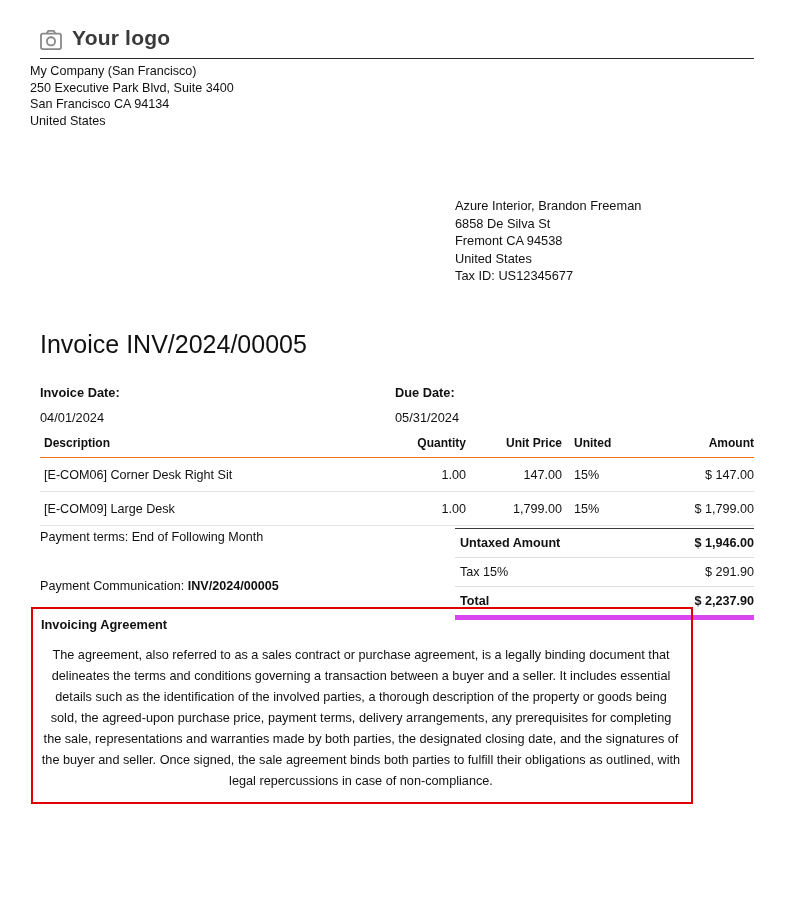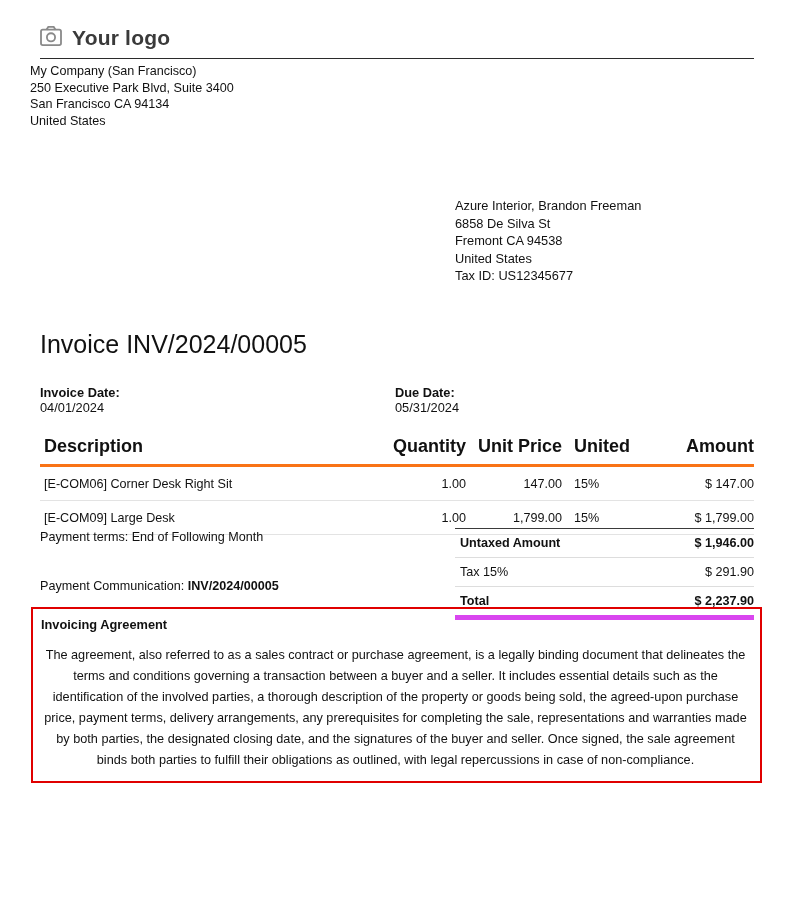--- a/index.html
+++ b/index.html
@@ -23,21 +23,21 @@
     height: 909px;
     background: #fff;
   }
 
   
   .logo-row {
     position: absolute;
     left: 40px;
     top: 26px;
     display: flex;
-    align-items: flex-start;
+    align-items: flex-end;
     gap: 10px;
   }
   .logo-icon {
     width: 22px;
     height: 20px;
     color: #888;
     display: inline-block;
   }
   .logo-text {
     font-size: 21px;
@@ -93,42 +93,42 @@
   }
   .dates .col {
     display: inline-block;
     vertical-align: top;
   }
   .dates .col-invoice { width: 355px; }
   .date-label {
     font-weight: bold;
     font-size: 12.8px;
     display: block;
-    margin-bottom: 0;
+    margin-bottom: 10px;
   }
   .date-value {
     font-size: 12.8px;
     display: block;
   }
 
   
   .items {
     position: absolute;
     left: 40px;
     top: 436px;
     width: 714px;
     border-collapse: collapse;
     font-size: 12.6px;
   }
   .items th {
     font-weight: bold;
-    border-bottom: 3px solid #f97316;
+    border-bottom: 1px solid #f97316;
     padding: 0 0 7px 0;
     text-align: right;
-    font-size: 18px;
+    font-size: 12px;
   }
   .items th.desc, .items td.desc {
     text-align: left;
     padding-left: 4px;
   }
   .items th.taxes, .items td.taxes {
     text-align: left;
     padding-left: 12px;
   }
   .items td {
@@ -182,21 +182,21 @@
   .totals tr.total td {
     border-bottom: 5px solid #d946ef;
     font-weight: bold;
   }
 
   
   .agreement {
     position: absolute;
     left: 31px;
     top: 607px;
-    width: 731px;
+    width: 662px;
     border: 2px solid #e00000;
     padding: 8px 10px 10px 8px;
     box-sizing: border-box;
   }
   .agreement-title {
     font-weight: bold;
     font-size: 12.8px;
     margin-bottom: 13px;
   }
   .agreement-body {

